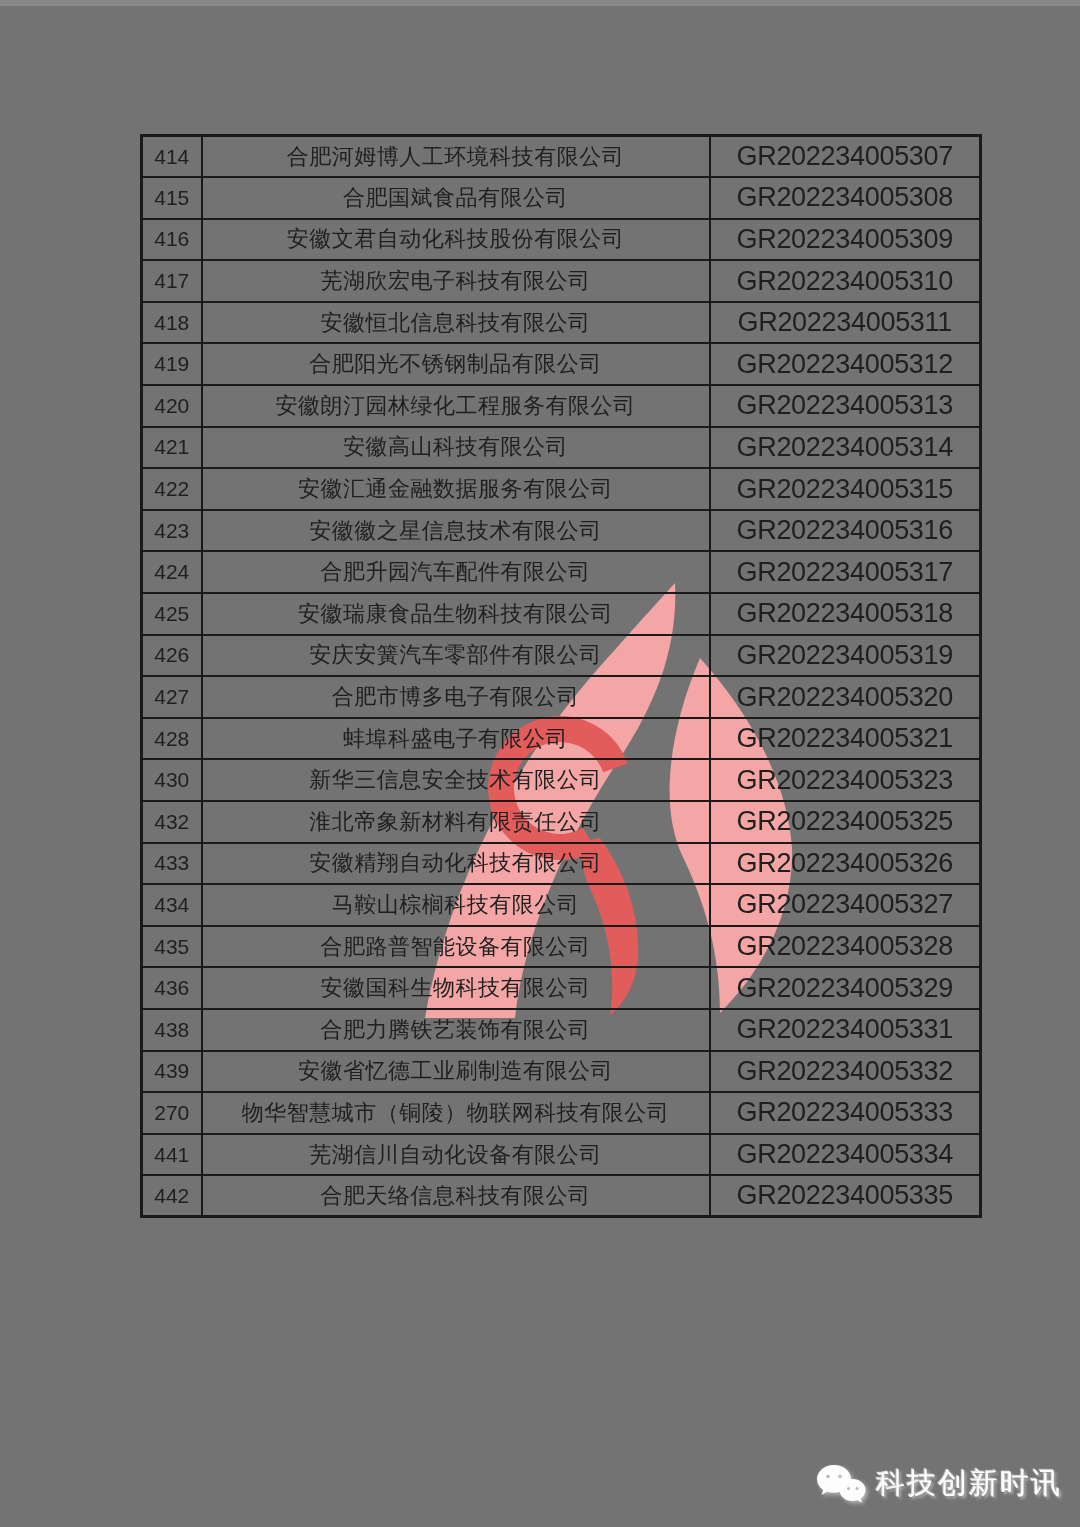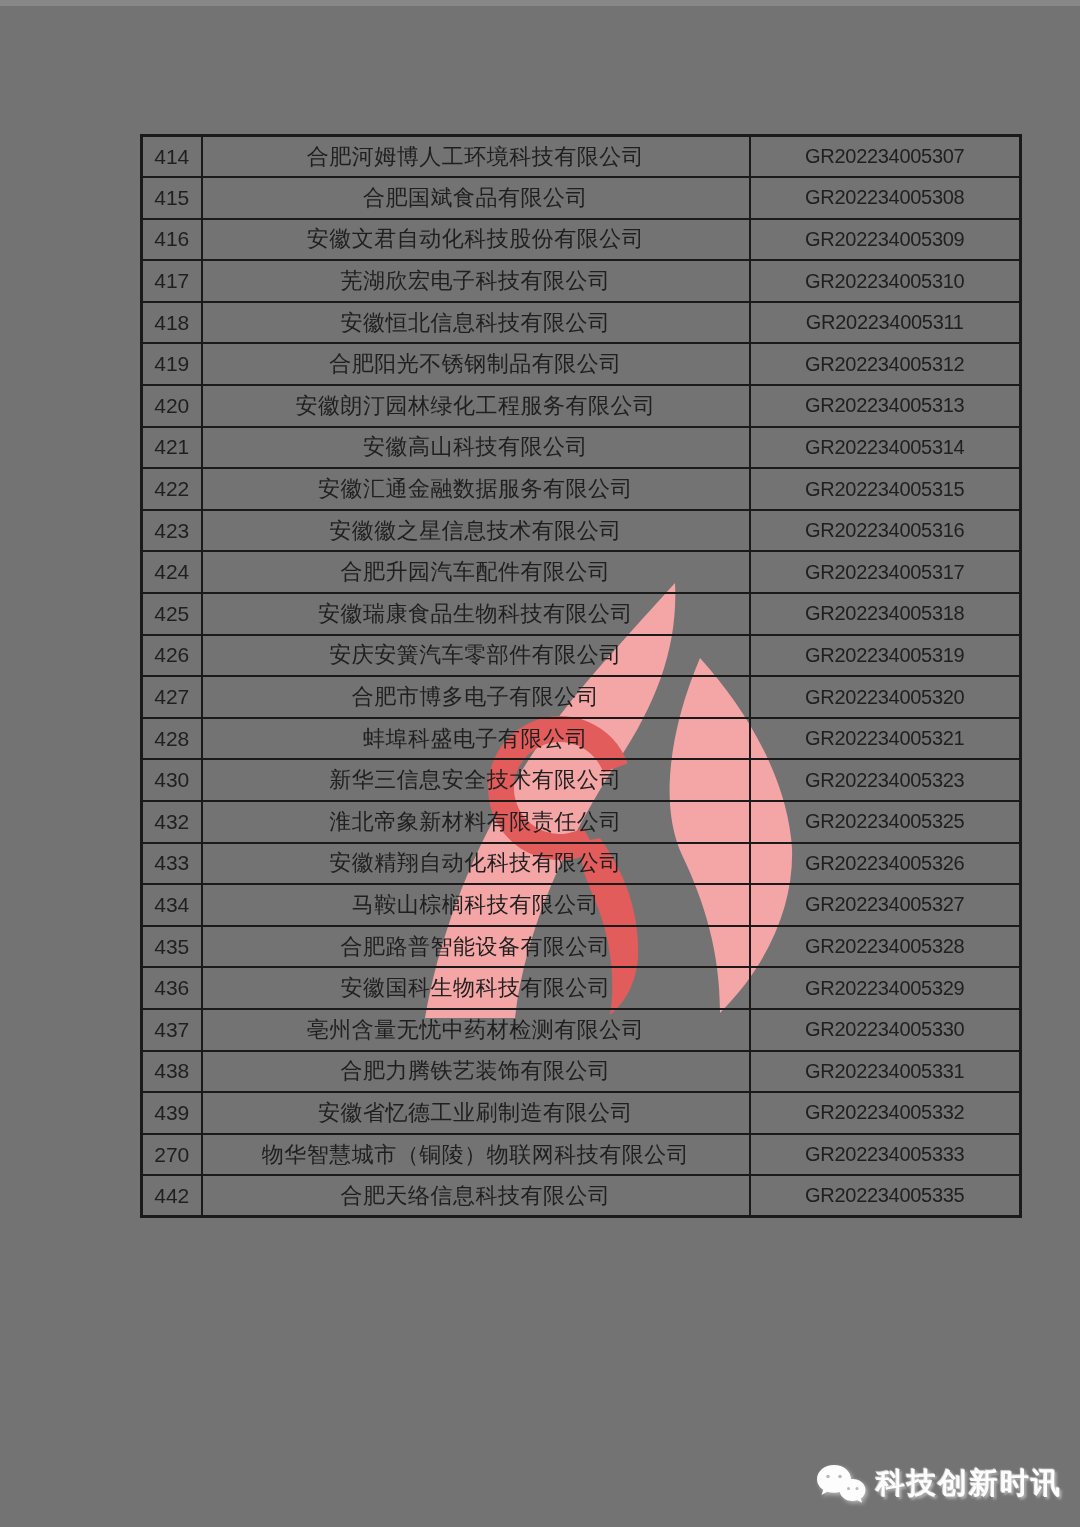--- a/index.html
+++ b/index.html
@@ -44,35 +44,35 @@
     border:2px solid var(--border);
     height:41.6px;
     text-align:center;
     vertical-align:middle;
     color:var(--text);
     background:transparent;
     overflow:hidden;
     white-space:nowrap;
   }
   td.col-no{width:60px;font-size:21px;}
-  td.col-company{width:548px;font-size:22px;letter-spacing:0.5px;}
-  td.col-code{width:271px;font-size:20px;letter-spacing:-0.3px;}
+  td.col-company{width:508px;font-size:22px;letter-spacing:0.5px;}
+  td.col-code{width:271px;font-size:27px;letter-spacing:-0.3px;}
   
   .footer{
     position:absolute;
     top:1452px;right:18px;
     height:52px;
     display:flex;
     align-items:center;
     gap:10px;
     z-index:1;
   }
   .footer .brand-text{
     font-size:29px;
-    font-weight:bold;
+    font-weight:normal;
     letter-spacing:2px;
     color:var(--emboss-fill);
     text-shadow:2px 2px 3px var(--emboss), -1px -1px 1px #f0f0f0;
   }
   .wechat-icon{
     filter:drop-shadow(2px 2px 2px var(--emboss));
   }
 </style>
 </head>
 <body>
@@ -208,38 +208,38 @@
           <td class="col-no">435</td>
           <td class="col-company">合肥路普智能设备有限公司</td>
           <td class="col-code">GR202234005328</td>
         </tr>
         <tr>
           <td class="col-no">436</td>
           <td class="col-company">安徽国科生物科技有限公司</td>
           <td class="col-code">GR202234005329</td>
         </tr>
         <tr>
-          <td class="col-no">437</td>
-          <td class="col-company">亳州含量无忧中药材检测有限公司</td>
-          <td class="col-code">GR202234005330</td>
-        </tr>
-        <tr>
           <td class="col-no">438</td>
           <td class="col-company">合肥力腾铁艺装饰有限公司</td>
           <td class="col-code">GR202234005331</td>
         </tr>
         <tr>
           <td class="col-no">439</td>
           <td class="col-company">安徽省忆德工业刷制造有限公司</td>
           <td class="col-code">GR202234005332</td>
         </tr>
         <tr>
           <td class="col-no">270</td>
           <td class="col-company">物华智慧城市（铜陵）物联网科技有限公司</td>
           <td class="col-code">GR202234005333</td>
+        </tr>
+        <tr>
+          <td class="col-no">441</td>
+          <td class="col-company">芜湖信川自动化设备有限公司</td>
+          <td class="col-code">GR202234005334</td>
         </tr>
         <tr>
           <td class="col-no">442</td>
           <td class="col-company">合肥天络信息科技有限公司</td>
           <td class="col-code">GR202234005335</td>
         </tr>
       </tbody>
   </table>
 
   <div class="footer">

